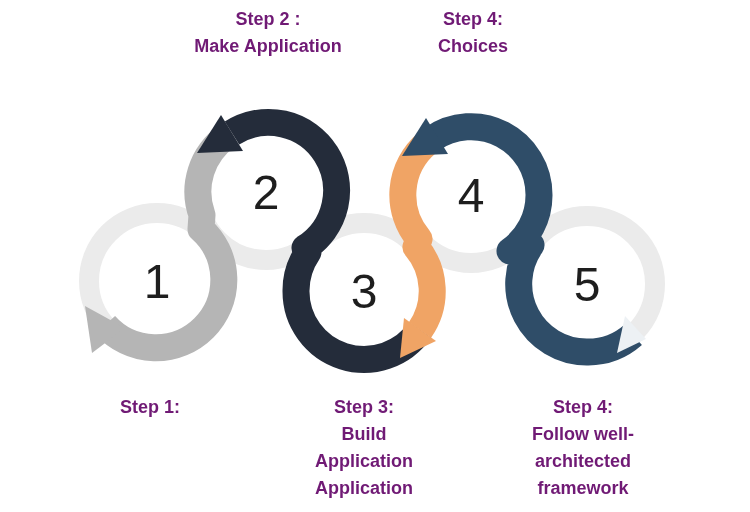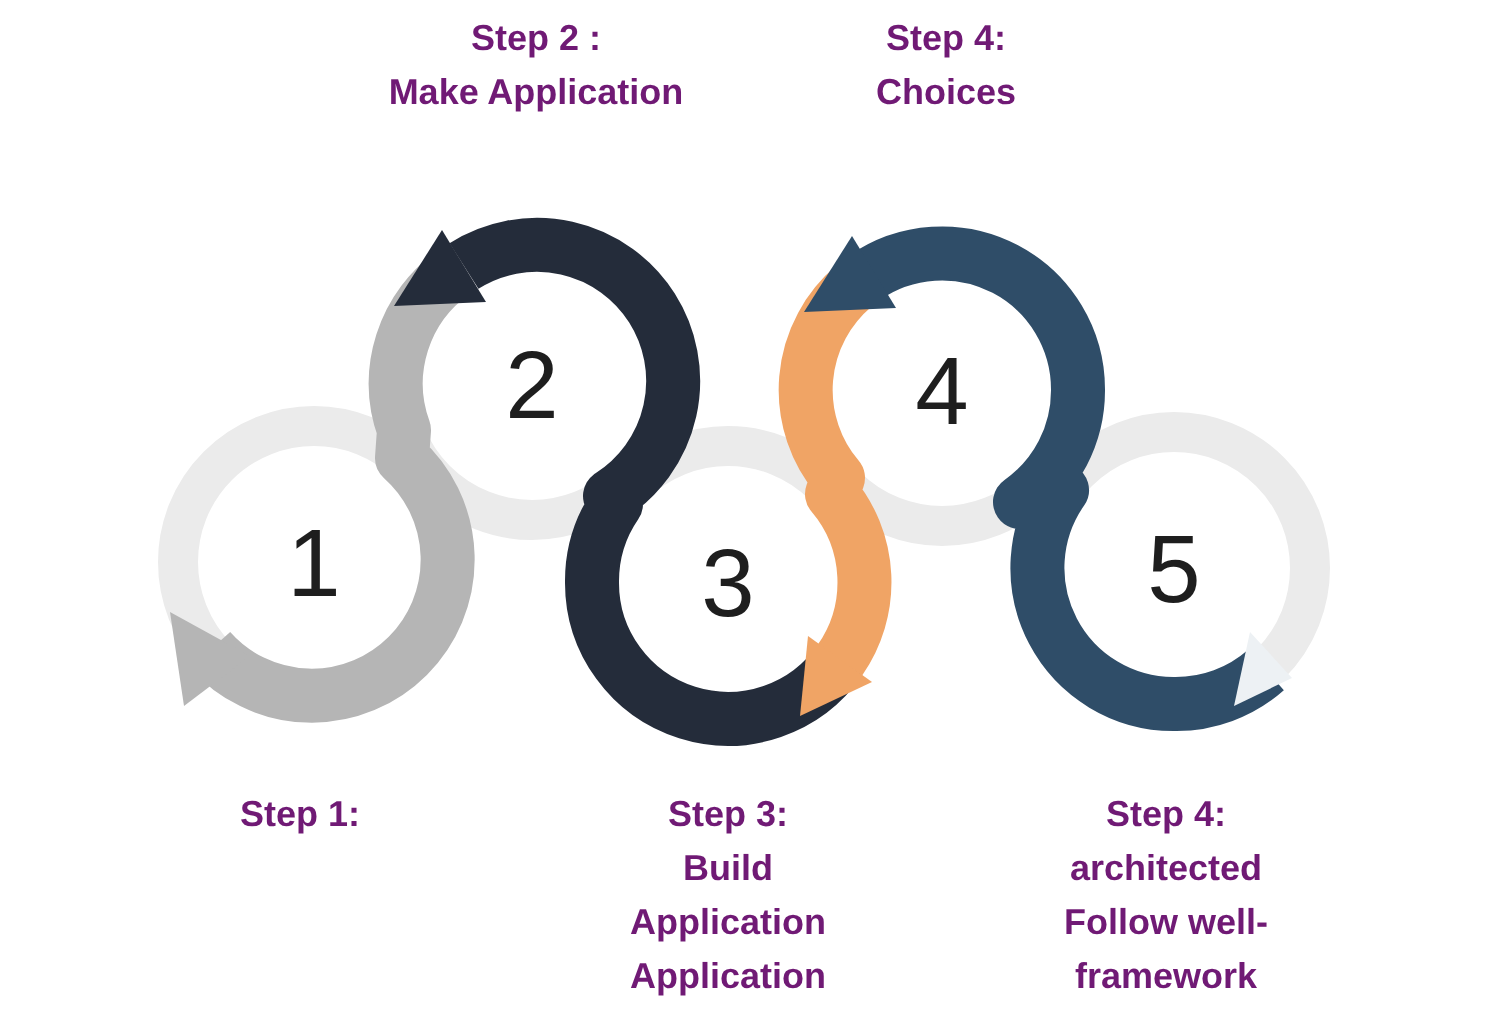--- a/index.html
+++ b/index.html
@@ -76,18 +76,18 @@
 
   <div class="step-label" style="left:234px;top:394px;">
     <span>Step 3:</span>
     <span>Build</span>
     <span>Application</span>
     <span>Application</span>
   </div>
 
   <div class="step-label" style="left:453px;top:394px;">
     <span>Step 4:</span>
+    <span>Follow well-</span>
     <span>architected</span>
-    <span>Follow well-</span>
     <span>framework</span>
   </div>
 
 </div>
 
 </body></html>

